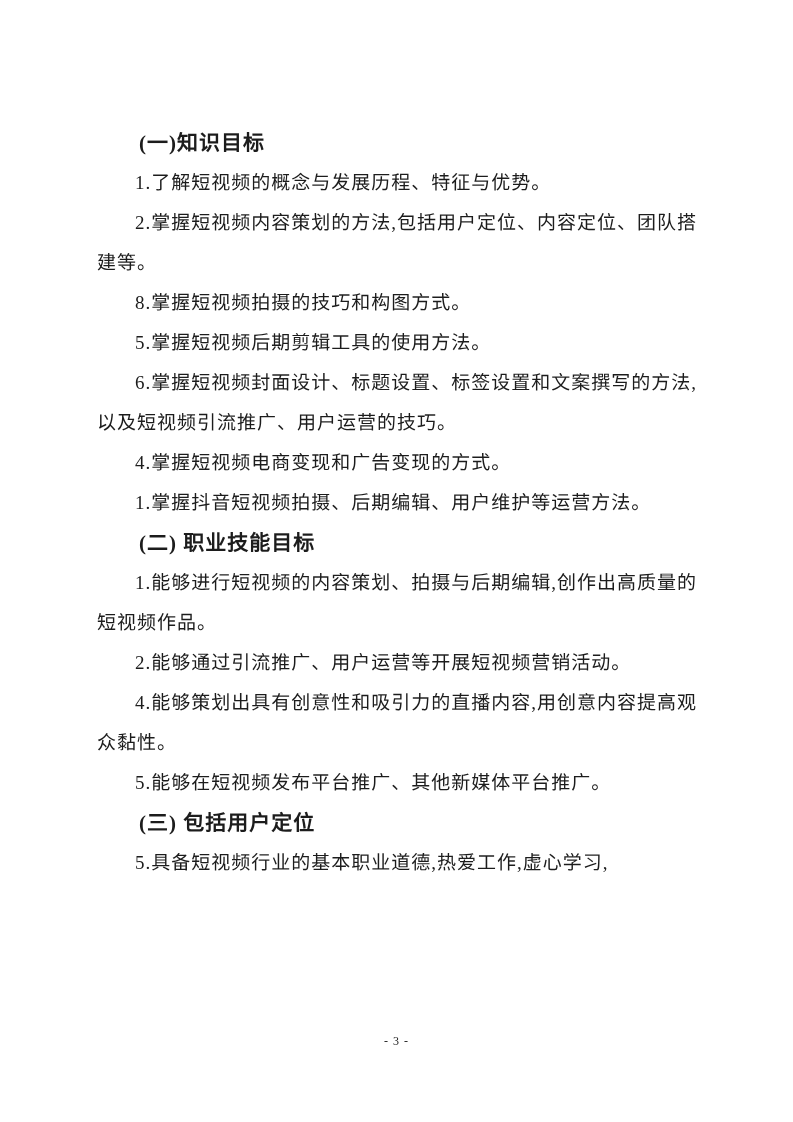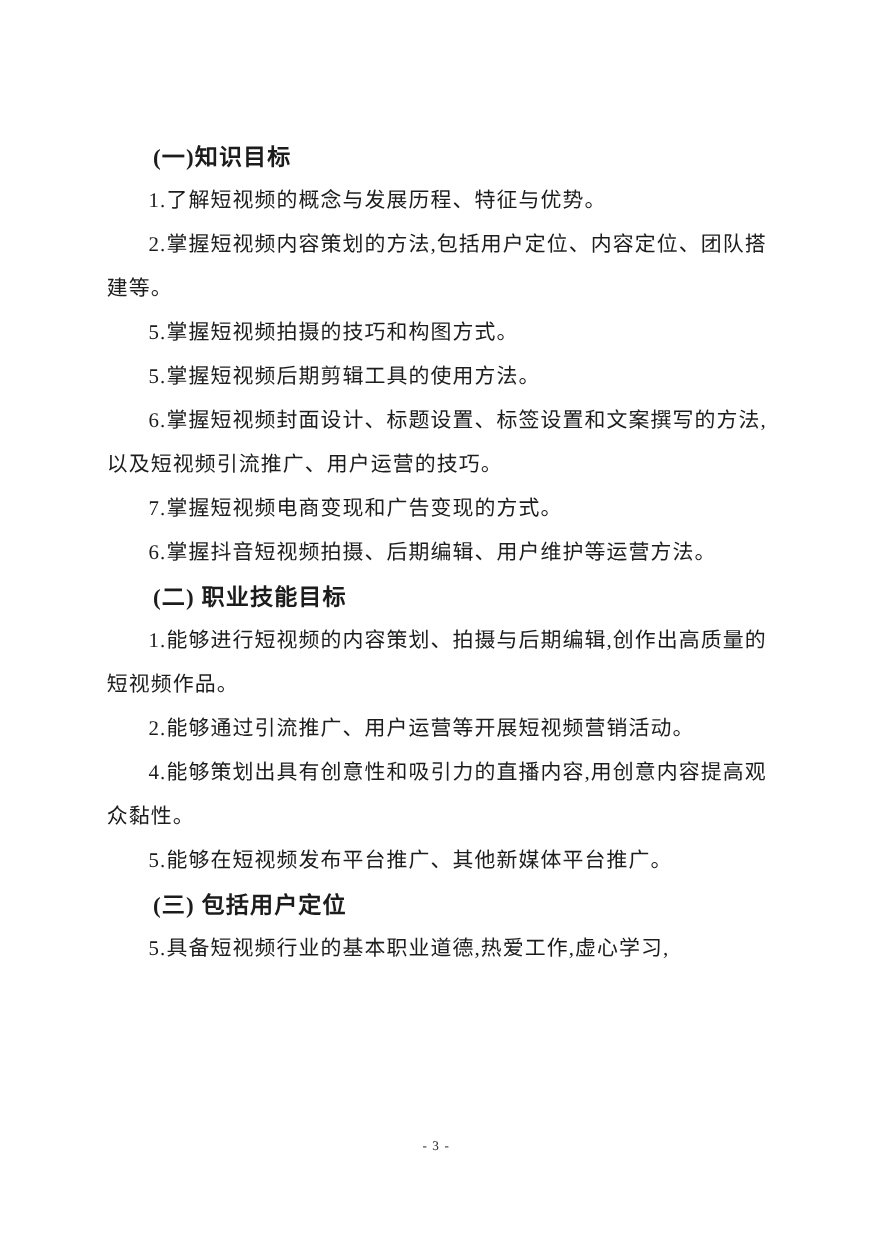--- a/index.html
+++ b/index.html
@@ -58,25 +58,25 @@
 </head>
 <body>
 
 <main class="page">
   <div class="content">
 
     <section>
       <h2>(一)知识目标</h2>
       <p>1.了解短视频的概念与发展历程、特征与优势。</p>
       <p>2.掌握短视频内容策划的方法,包括用户定位、内容定位、团队搭建等。</p>
-      <p>5.掌握短视频拍摄的技巧和构图方式。</p>
+      <p>8.掌握短视频拍摄的技巧和构图方式。</p>
       <p>5.掌握短视频后期剪辑工具的使用方法。</p>
       <p>6.掌握短视频封面设计、标题设置、标签设置和文案撰写的方法,以及短视频引流推广、用户运营的技巧。</p>
-      <p>7.掌握短视频电商变现和广告变现的方式。</p>
-      <p>6.掌握抖音短视频拍摄、后期编辑、用户维护等运营方法。</p>
+      <p>4.掌握短视频电商变现和广告变现的方式。</p>
+      <p>1.掌握抖音短视频拍摄、后期编辑、用户维护等运营方法。</p>
     </section>
 
     <section>
       <h2>(二) 职业技能目标</h2>
       <p>1.能够进行短视频的内容策划、拍摄与后期编辑,创作出高质量的短视频作品。</p>
       <p>2.能够通过引流推广、用户运营等开展短视频营销活动。</p>
       <p>4.能够策划出具有创意性和吸引力的直播内容,用创意内容提高观众黏性。</p>
       <p>5.能够在短视频发布平台推广、其他新媒体平台推广。</p>
     </section>
 

